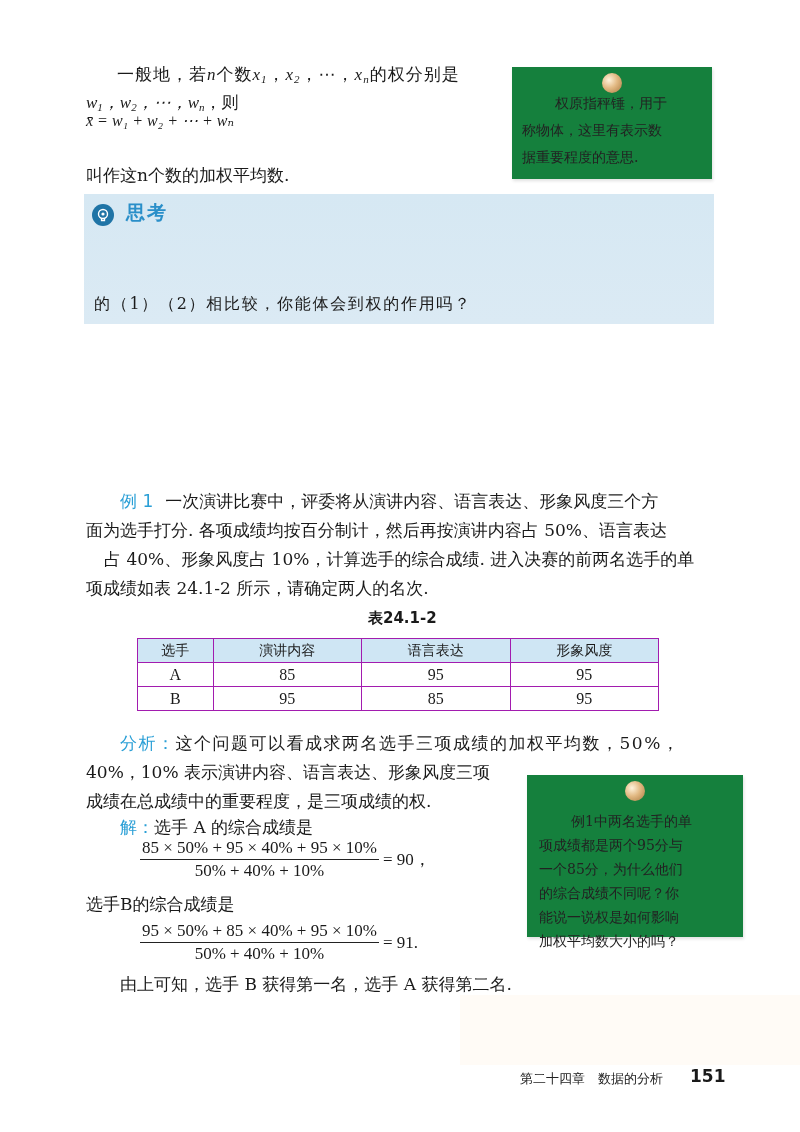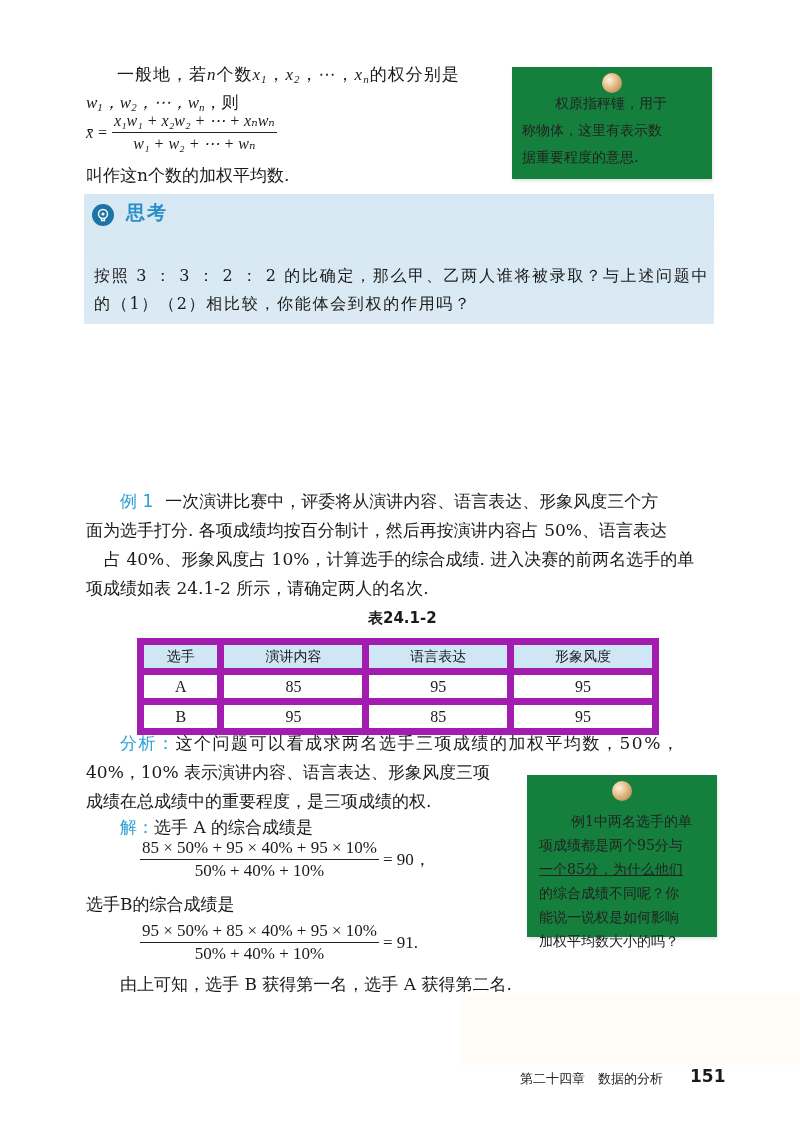--- a/index.html
+++ b/index.html
@@ -33,40 +33,39 @@
     .think-icon {
       position: absolute; left: 8px; top: 10px; width: 22px; height: 22px; border-radius: 50%;
       background: #1f74a6; display: flex; align-items: center; justify-content: center;
     }
     .think-title { position: absolute; left: 42px; top: 6px; font-size: 19px; color: #2a8fc9; font-family: "DejaVu Sans", sans-serif; font-weight: bold; letter-spacing: 2px; }
     .think p { position: absolute; margin: 0; font-size: 16px; white-space: nowrap; letter-spacing: 1.7px; }
     table.scores {
       position: absolute; left: 137px; top: 638px; width: 522px; border-collapse: collapse;
       font-size: 15px; text-align: center;
     }
-    table.scores th, table.scores td { border: 7px solid #a21caf; height: 23px; padding: 0; }
+    table.scores th, table.scores td { border: 1px solid #a21caf; height: 23px; padding: 0; }
     table.scores th { background: #cfe6f4; font-weight: normal; font-size: 14px; }
     table.scores td { font-family: "Liberation Serif", serif; font-size: 16px; }
     .footer { position: absolute; top: 1070px; font-family: "DejaVu Sans", sans-serif; font-size: 13px; color: #222; }
     .pagenum { position: absolute; top: 1066px; left: 690px; font-family: "DejaVu Sans", sans-serif; font-size: 17px; font-weight: bold; }
     .cream { position: absolute; left: 460px; top: 995px; width: 340px; height: 70px; background: #fffbf6; }
   </style>
 </head>
 <body>
 
 <div class="line" style="left:117px; top:62px; letter-spacing:1px;">
   <span>一般地，若</span><span class="math">n</span><span>个数</span><span class="math"><span>x</span><span class="sub">1</span></span><span>，</span><span class="math"><span>x</span><span class="sub">2</span></span><span>，</span><span>⋯</span><span>，</span><span class="math"><span>x</span><span class="sub">n</span></span><span>的权分别是</span>
 </div>
 <div class="line" style="left:86px; top:90px;">
   <span class="math">w<span class="sub">1</span>，w<span class="sub">2</span>，⋯，w<span class="sub">n</span></span><span>，则</span>
 </div>
 <div class="frac" style="left:86px; top:110px; font-size:16px;">
   <span class="math" style="margin-right:4px;">x̄ =</span>
   <span class="stack">
-    <span class="num math">x₁w₁ + x₂w₂ + ⋯ + xₙwₙ</span>
     <span class="den math">w₁ + w₂ + ⋯ + wₙ</span>
   </span>
 </div>
 <div class="line" style="left:86px; top:163px;">叫作这n个数的加权平均数.</div>
 
 <div class="note" style="left:512px; top:67px; width:200px; height:112px;">
   <div class="pin"></div>
   <p style="left:43px; top:24px;">权原指秤锤，用于</p>
   <p style="left:10px; top:51px;">称物体，这里有表示数</p>
   <p style="left:10px; top:78px;">据重要程度的意思.</p>
@@ -74,21 +73,20 @@
 
 <div class="think">
   <div class="think-icon">
     <svg width="14" height="14" viewBox="0 0 14 14">
         <circle cx="7" cy="6" r="4.5" fill="none" stroke="#fff" stroke-width="1.4"></circle>
         <path d="M5.5 10.5 L5.5 12.5 L8.5 12.5 L8.5 10.5" fill="none" stroke="#fff" stroke-width="1.3"></path>
         <circle cx="7" cy="6" r="1.6" fill="#fff"></circle>
       </svg>
   </div>
   <div class="think-title">思考</div>
-  <p style="left:10px; top:72px;">按照 3 ： 3 ： 2 ： 2 的比确定，那么甲、乙两人谁将被录取？与上述问题中</p>
   <p style="left:10px; top:100px;">的（1）（2）相比较，你能体会到权的作用吗？</p>
 </div>
 
 <div class="line" style="left:120px; top:489px;">
   <span class="blue" style="font-family:'DejaVu Sans',sans-serif; margin-right:12px;">例 1</span><span>一次演讲比赛中，评委将从演讲内容、语言表达、形象风度三个方</span>
 </div>
 <div class="line" style="left:86px; top:518px;">面为选手打分. 各项成绩均按百分制计，然后再按演讲内容占 50%、语言表达</div>
 <div class="line" style="left:104px; top:547px;">占 40%、形象风度占 10%，计算选手的综合成绩. 进入决赛的前两名选手的单</div>
 <div class="line" style="left:86px; top:576px;">项成绩如表 24.1-2 所示，请确定两人的名次.</div>
 <div class="line" style="left:368px; top:606px; font-family:'DejaVu Sans',sans-serif; font-weight:bold; font-size:15px;">表24.1-2</div>
@@ -137,25 +135,25 @@
 <div class="line" style="left:86px; top:892px;">选手B的综合成绩是</div>
 <div class="frac" style="left:140px; top:920px; font-size:17px;">
   <span class="stack">
     <span class="num">95 × 50% + 85 × 40% + 95 × 10%</span>
     <span class="den">50% + 40% + 10%</span>
   </span>
   <span style="margin-left:4px;">= 91.</span>
 </div>
 <div class="line" style="left:120px; top:972px;">由上可知，选手 B 获得第一名，选手 A 获得第二名.</div>
 
-<div class="note" style="left:527px; top:775px; width:190px; height:162px;">
+<div class="note" style="left:527px; top:775px; width:216px; height:162px;">
   <div class="pin"></div>
   <p style="left:44px; top:34px;">例1中两名选手的单</p>
   <p style="left:12px; top:58px;">项成绩都是两个95分与</p>
-  <p style="left:12px; top:82px;text-decoration:underline;">一个85分，为什么他们</p>
+  <p style="left:12px; top:82px;">一个85分，为什么他们</p>
   <p style="left:12px; top:106px;">的综合成绩不同呢？你</p>
   <p style="left:12px; top:130px;">能说一说权是如何影响</p>
   <p style="left:12px; top:154px;">加权平均数大小的吗？</p>
 </div>
 
 <div class="cream"></div>
 
 <div class="footer" style="left:520px;">第二十四章　数据的分析</div>
 <div class="pagenum">151</div>
 

